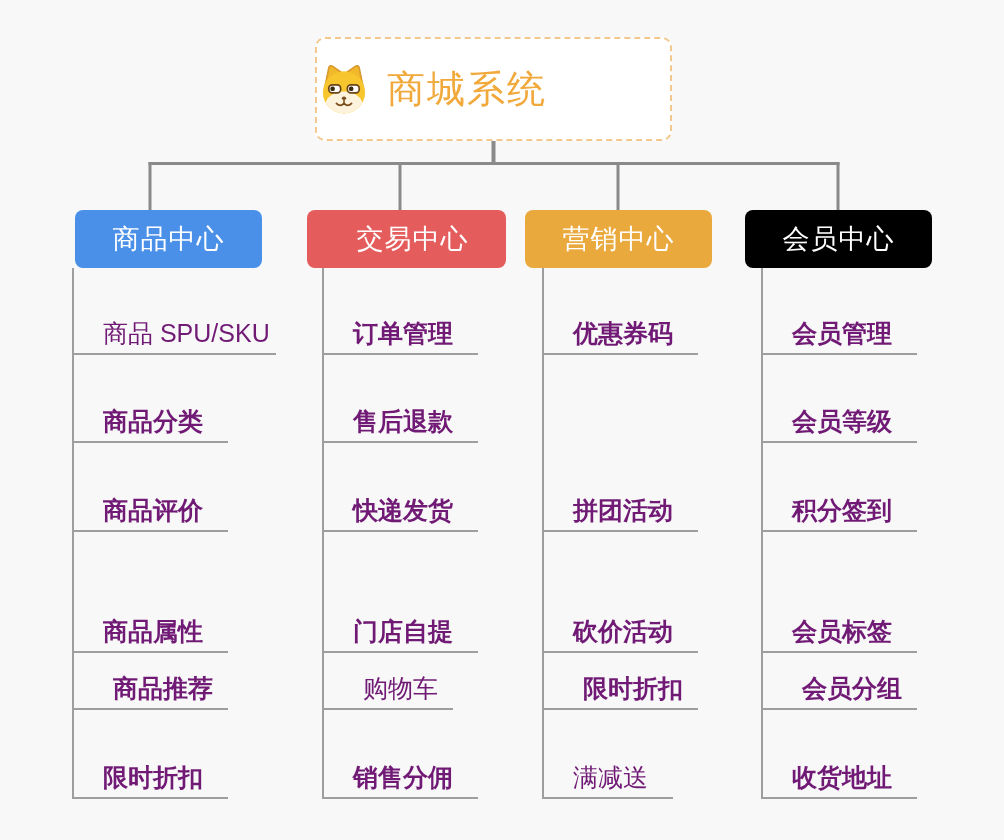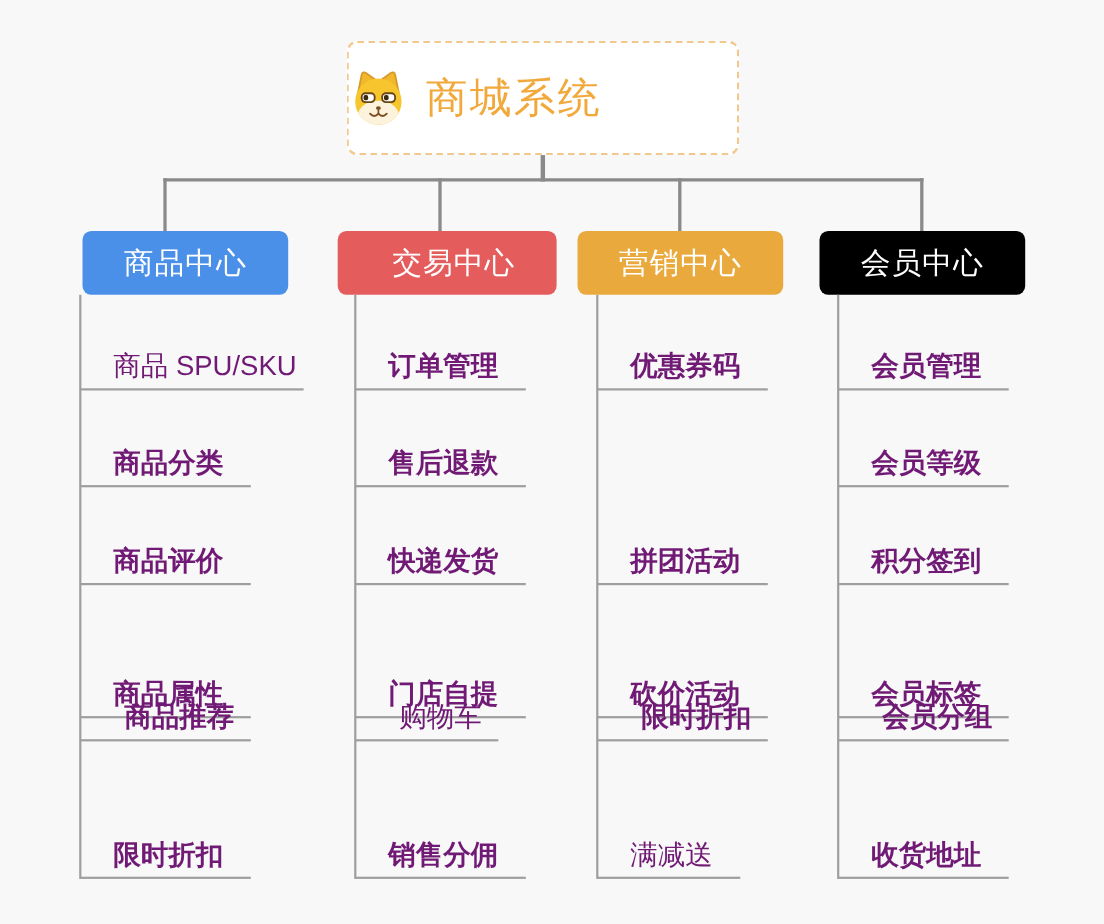--- a/index.html
+++ b/index.html
@@ -65,21 +65,21 @@
     border-bottom:2px solid #9e9e9e;
     display:flex;align-items:flex-end;
     padding:0 0 7px 30px;
     cursor:pointer;
   }
   .leaf-label{
     font-size:25px;color:#701a75;line-height:1;white-space:nowrap;
   }
   .c0{left:73px;} .c1{left:323px;} .c2{left:543px;} .c3{left:762px;}
   .r0{top:317px;} .r1{top:405px;} .r2{top:494px;}
-  .r3{top:583px;margin-top:32px;} .r4{top:636px;padding-left:40px;} .r5{top:761px;}
+  .r3{top:583px;margin-top:32px;} .r4{top:672px;padding-left:40px;} .r5{top:761px;}
   .w-n{width:155px;font-weight:bold;} .w-s{width:130px;} .w-l{width:203px;}
 </style>
 </head>
 <body>
 
 <div class="canvas">
 
   <svg class="connectors" viewBox="0 0 1004 840">
     <line x1="493.5" y1="141" x2="493.5" y2="165" stroke="#8a8a8a" stroke-width="4"></line>
     <line x1="148.5" y1="163.5" x2="839.5" y2="163.5" stroke="#8a8a8a" stroke-width="3"></line>

